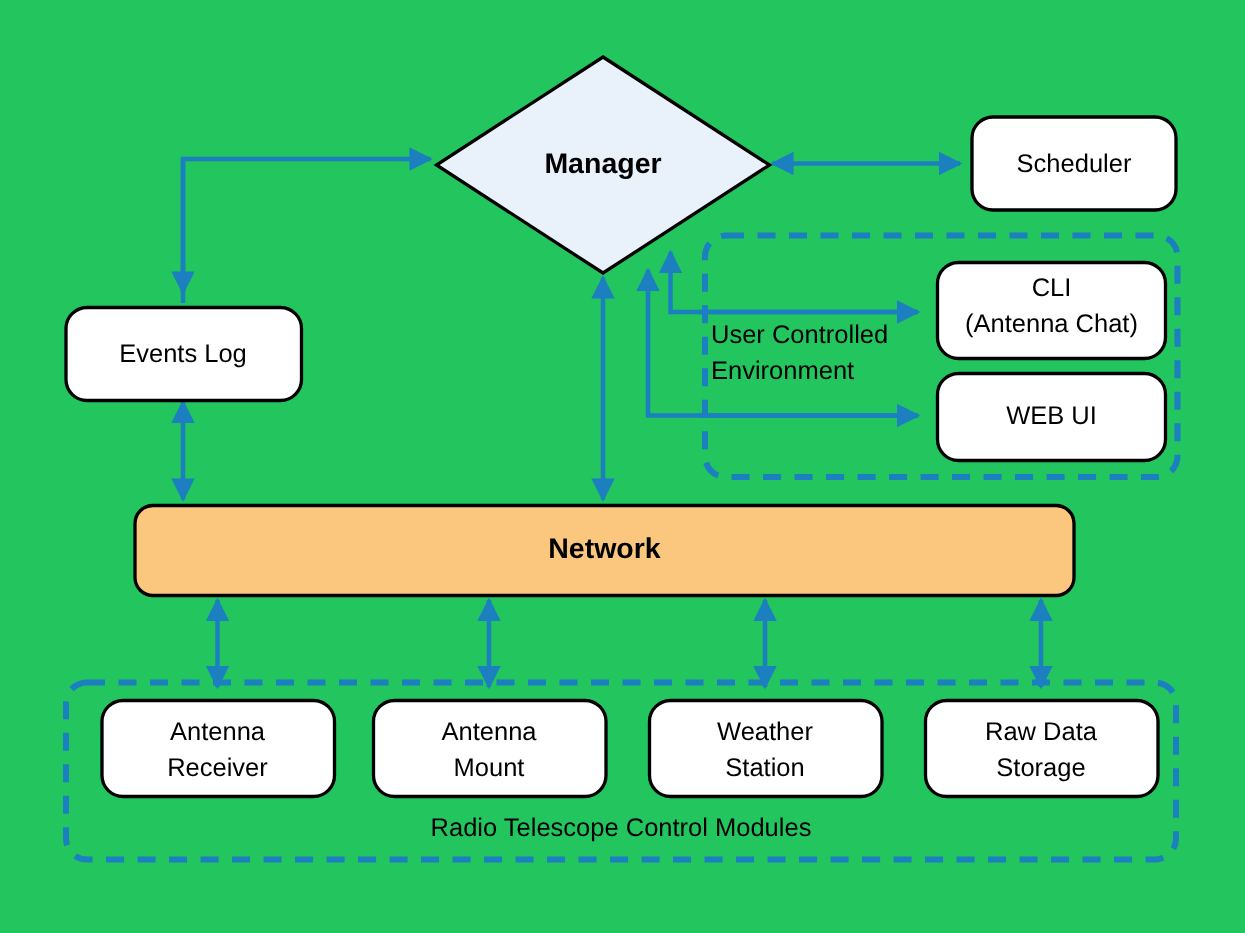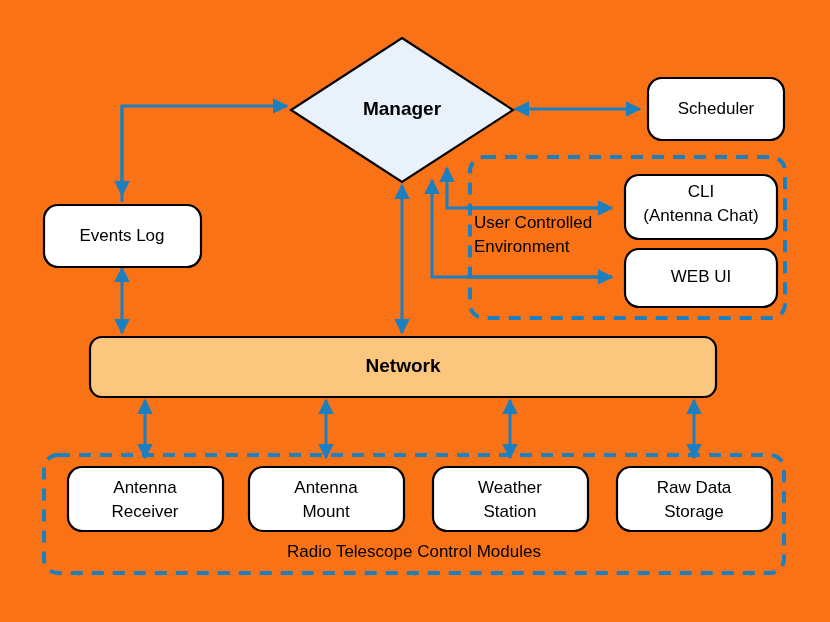--- a/index.html
+++ b/index.html
@@ -10,21 +10,21 @@
   body {
     width: 830px;
     height: 622px;
     font-family: "Liberation Sans", sans-serif;
     overflow: hidden;
   }
   #diagram-root {
     position: relative;
     width: 830px;
     height: 622px;
-    background: #f97316;
+    background: #22c55e;
   }
   svg#diagram-svg {
     display: block;
     width: 830px;
     height: 622px;
   }
   .node-label {
     font-family: "Liberation Sans", sans-serif;
     font-size: 17px;
     fill: #000000;

